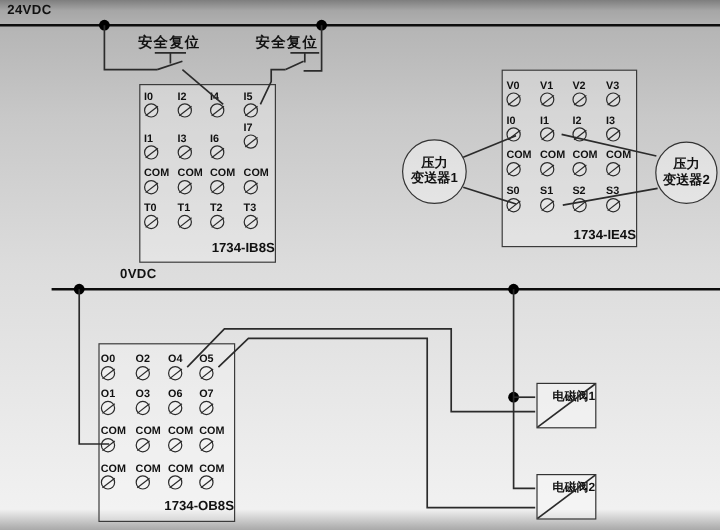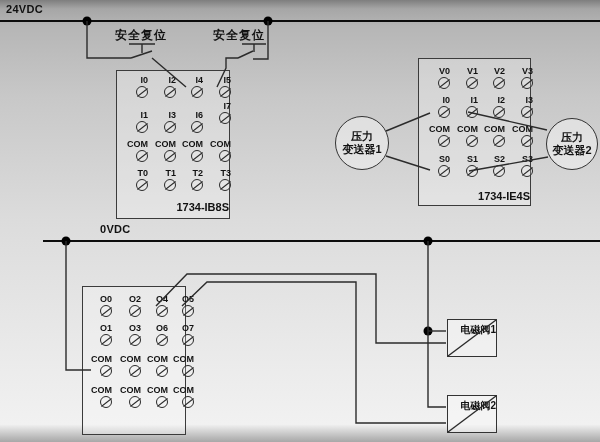--- a/index.html
+++ b/index.html
@@ -4,21 +4,21 @@
 <style>
   html,body{margin:0;padding:0;}
   #canvas{
     position:relative;width:600px;height:442px;overflow:hidden;
     font-family:"Liberation Sans","DejaVu Sans",sans-serif;color:#111;
     background:linear-gradient(180deg,#7e7e7e 0%,#a6a6a6 2%,#b6b6b6 6%,#c8c8c8 22%,#dcdcdc 50%,#ebebeb 82%,#f1f1f1 96%,#b9b9b9 99%,#a8a8a8 100%);
   }
   .rail-label{position:absolute;font-weight:bold;font-size:11px;letter-spacing:.3px;}
   .btn-label{position:absolute;width:80px;text-align:center;font-weight:bold;font-size:12px;letter-spacing:1px;}
   .module{position:absolute;border:1.5px solid #3b3b3b;background:rgba(248,248,248,0.30);box-sizing:border-box;}
-  .term{position:absolute;width:28px;display:flex;flex-direction:column;align-items:flex-end;}
+  .term{position:absolute;width:28px;display:flex;flex-direction:column;align-items:flex-start;}
   .tl{font-weight:bold;font-size:9px;line-height:10px;height:10px;letter-spacing:0;white-space:nowrap;}
   .tc{display:block;width:10px;height:10px;border:1.2px solid #2a2a2a;border-radius:50%;margin-top:1px;position:relative;box-sizing:content-box;background:rgba(255,255,255,0.2);}
   .tc::after{content:'';position:absolute;left:-1px;top:4.6px;width:13px;border-top:1.2px solid #2a2a2a;transform:rotate(-38deg);}
   .mname{position:absolute;left:0;right:0;text-align:right;font-weight:bold;font-size:11px;}
   .device-circle{position:absolute;border:1.5px solid #333;border-radius:50%;background:rgba(248,248,248,0.45);
     display:flex;flex-direction:column;align-items:center;justify-content:center;
     font-weight:bold;font-size:11px;line-height:13px;text-align:center;box-sizing:border-box;}
   .valve{position:absolute;width:50px;height:38px;border:1.5px solid #333;background:rgba(248,248,248,0.45);box-sizing:border-box;
     font-weight:bold;font-size:10px;text-align:right;padding-top:3px;}
   svg.overlay{position:absolute;left:0;top:0;z-index:5;pointer-events:none;}
@@ -166,21 +166,21 @@
         <span class="tl">S2</span>
         <i class="tc"></i>
       </div>
     <div class="term" style="left:86px;top:95px">
         <span class="tl">S3</span>
         <i class="tc"></i>
       </div>
     <div class="mname" style="top:131px;">1734-IE4S</div>
   </div>
 
-  <div class="module" style="left:82px;top:286px;width:104px;height:149px;">
+  <div class="module" style="left:82px;top:286px;width:114px;height:149px;">
     <div class="term" style="left:1px;top:7px">
         <span class="tl">O0</span>
         <i class="tc"></i>
       </div>
     <div class="term" style="left:30px;top:7px">
         <span class="tl">O2</span>
         <i class="tc"></i>
       </div>
     <div class="term" style="left:57px;top:7px">
         <span class="tl">O4</span>
@@ -231,20 +231,21 @@
         <i class="tc"></i>
       </div>
     <div class="term" style="left:57px;top:98px">
         <span class="tl">COM</span>
         <i class="tc"></i>
       </div>
     <div class="term" style="left:83px;top:98px">
         <span class="tl">COM</span>
         <i class="tc"></i>
       </div>
+    <div class="mname" style="top:129px;">1734-OB8S</div>
   </div>
 
   <div class="device-circle" style="left:335px;top:116px;width:54px;height:54px;">
     <span>压力</span>
     <span>变送器1</span>
   </div>
   <div class="device-circle" style="left:546px;top:118px;width:52px;height:52px;">
     <span>压力</span>
     <span>变送器2</span>
   </div>

